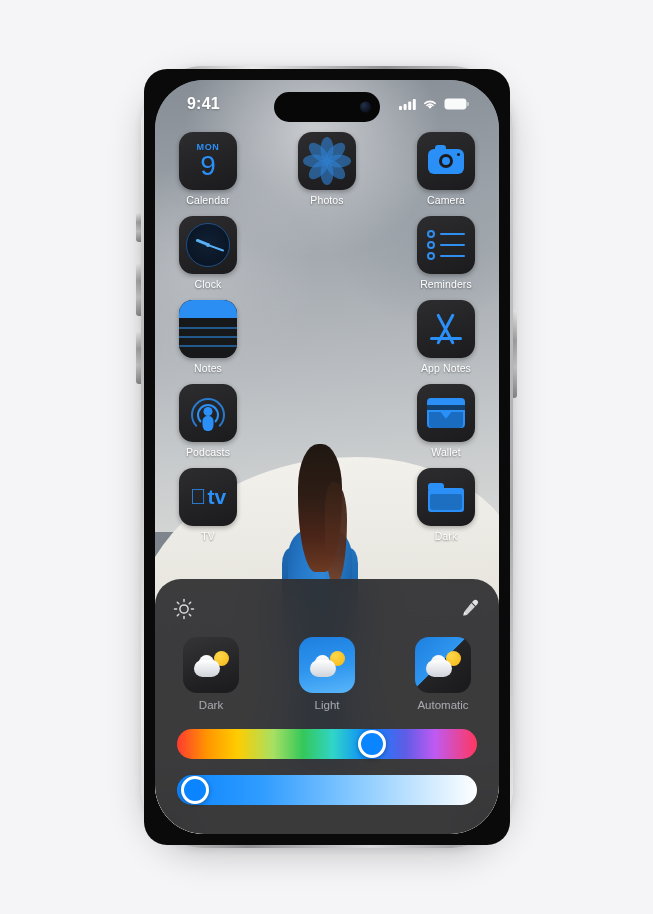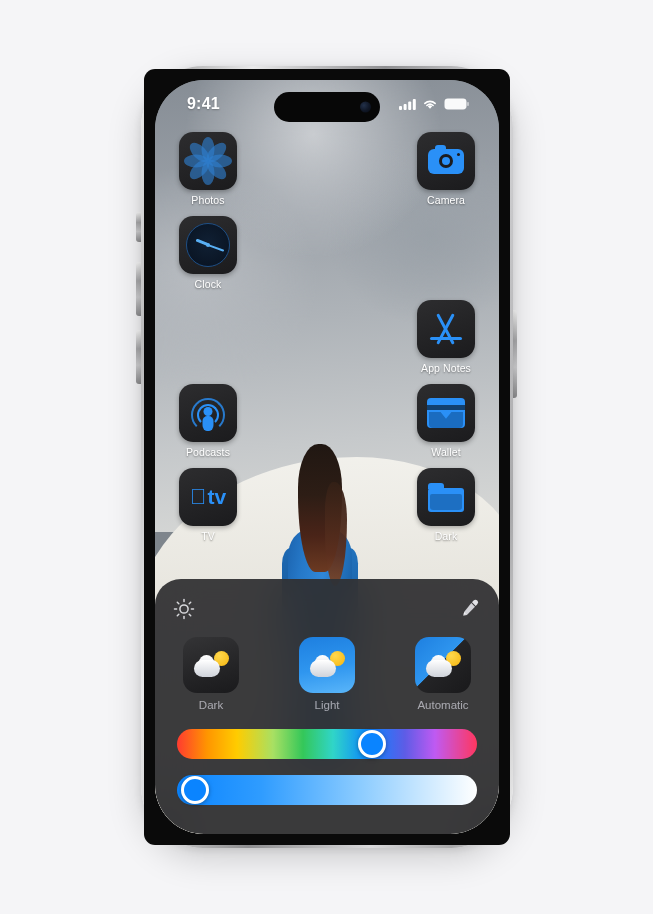--- a/index.html
+++ b/index.html
@@ -14,21 +14,21 @@
   
   .phone {
     position: absolute; left: 141px; top: 66px;
     width: 372px; height: 782px;
     border-radius: 62px;
     background: linear-gradient(100deg,#f2f2f2 0%,#b9b9ba 10%,#e9e9ea 22%,#8e8e90 48%,#d9d9db 72%,#a8a8aa 88%,#efefef 100%);
     box-shadow: 0 10px 34px rgba(0,0,0,.17), 0 2px 8px rgba(0,0,0,.10);
   }
   .phone-inner {
     position: absolute; left: 3px; top: 3px; right: 3px; bottom: 3px;
-    border-radius: 11px;
+    border-radius: 23px;
     background: #0a0a0a;
   }
   .screen {
     position: absolute; left: 11px; top: 11px; right: 11px; bottom: 11px;
     border-radius: 49px;
     overflow: hidden;
     background: #7e858c;
   }
 
   
@@ -328,20 +328,29 @@
               </svg>
             </span>
           </div>
         </div>
 
         <div class="appgrid">
 
           <div class="row">
             <div class="slot">
               <div class="icon">
+                <div style="display:flex;flex-direction:column;align-items:center;">
+                  <div class="cal-dow">MON</div>
+                  <div class="cal-day">9</div>
+                </div>
+              </div>
+              <div class="applabel">Calendar</div>
+            </div>
+            <div class="slot">
+              <div class="icon">
                 <div class="g-flower">
                   <i style="transform:translate(-50%,-100%) rotate(0deg)"></i>
                   <i style="transform:translate(-50%,-100%) rotate(45deg)"></i>
                   <i style="transform:translate(-50%,-100%) rotate(90deg)"></i>
                   <i style="transform:translate(-50%,-100%) rotate(135deg)"></i>
                   <i style="transform:translate(-50%,-100%) rotate(180deg)"></i>
                   <i style="transform:translate(-50%,-100%) rotate(225deg)"></i>
                   <i style="transform:translate(-50%,-100%) rotate(270deg)"></i>
                   <i style="transform:translate(-50%,-100%) rotate(315deg)"></i>
                 </div>
@@ -366,23 +375,53 @@
                 <div class="g-clock">
                     <div class="hand h1"></div>
                     <div class="hand h2"></div>
                     <div class="pin"></div>
                   </div>
               </div>
               <div class="applabel">Clock</div>
             </div>
             <div class="slot empty"></div>
             <div class="slot empty"></div>
+            <div class="slot">
+              <div class="icon">
+                <div class="g-rem">
+                  <div class="line">
+                      <div class="dot"></div>
+                      <div class="bar"></div>
+                    </div>
+                  <div class="line">
+                      <div class="dot"></div>
+                      <div class="bar"></div>
+                    </div>
+                  <div class="line">
+                      <div class="dot"></div>
+                      <div class="bar"></div>
+                    </div>
+                </div>
+              </div>
+              <div class="applabel">Reminders</div>
+            </div>
           </div>
 
           <div class="row">
+            <div class="slot">
+              <div class="icon">
+                <div class="g-notes">
+                  <div class="top"></div>
+                  <div class="ln" style="top:27px"></div>
+                  <div class="ln" style="top:36px"></div>
+                  <div class="ln" style="top:45px"></div>
+                </div>
+              </div>
+              <div class="applabel">Notes</div>
+            </div>
             <div class="slot empty"></div>
             <div class="slot empty"></div>
             <div class="slot">
               <div class="icon">
                 <div class="g-appstore">
                     <i class="s1"></i>
                     <i class="s2"></i>
                     <i class="s3"></i>
                   </div>
               </div>

